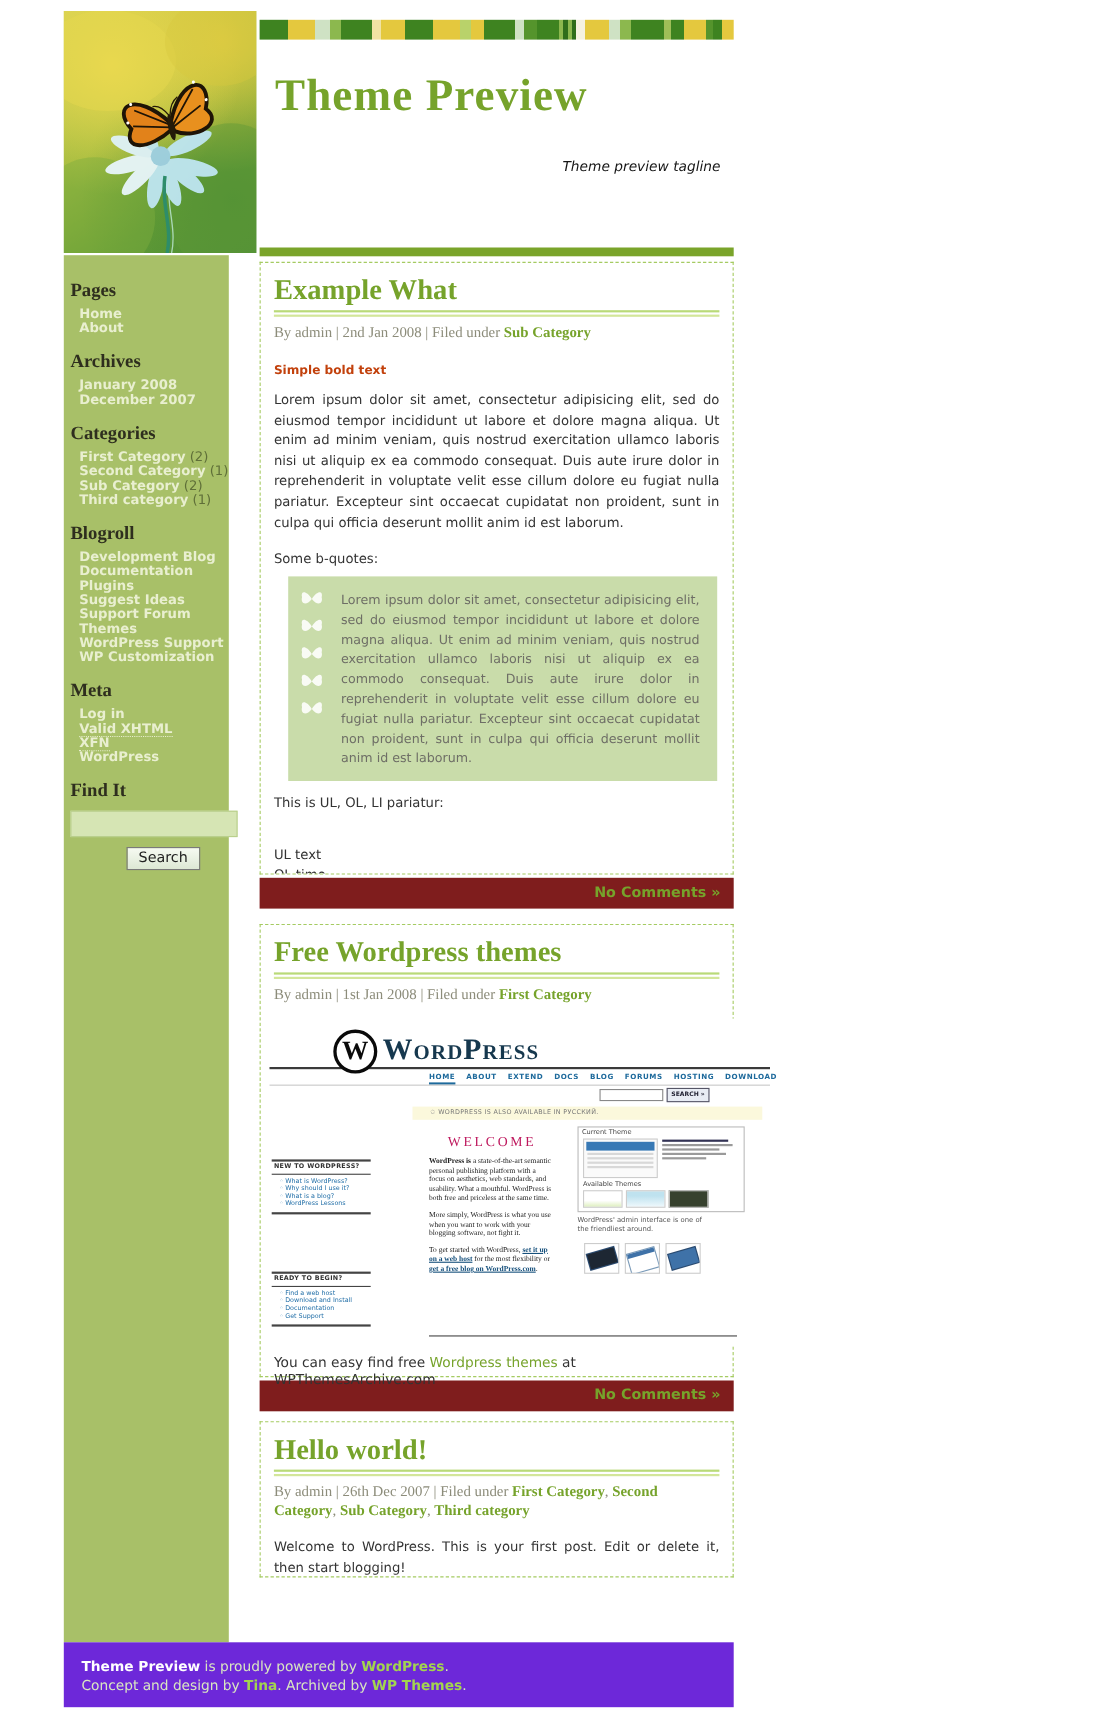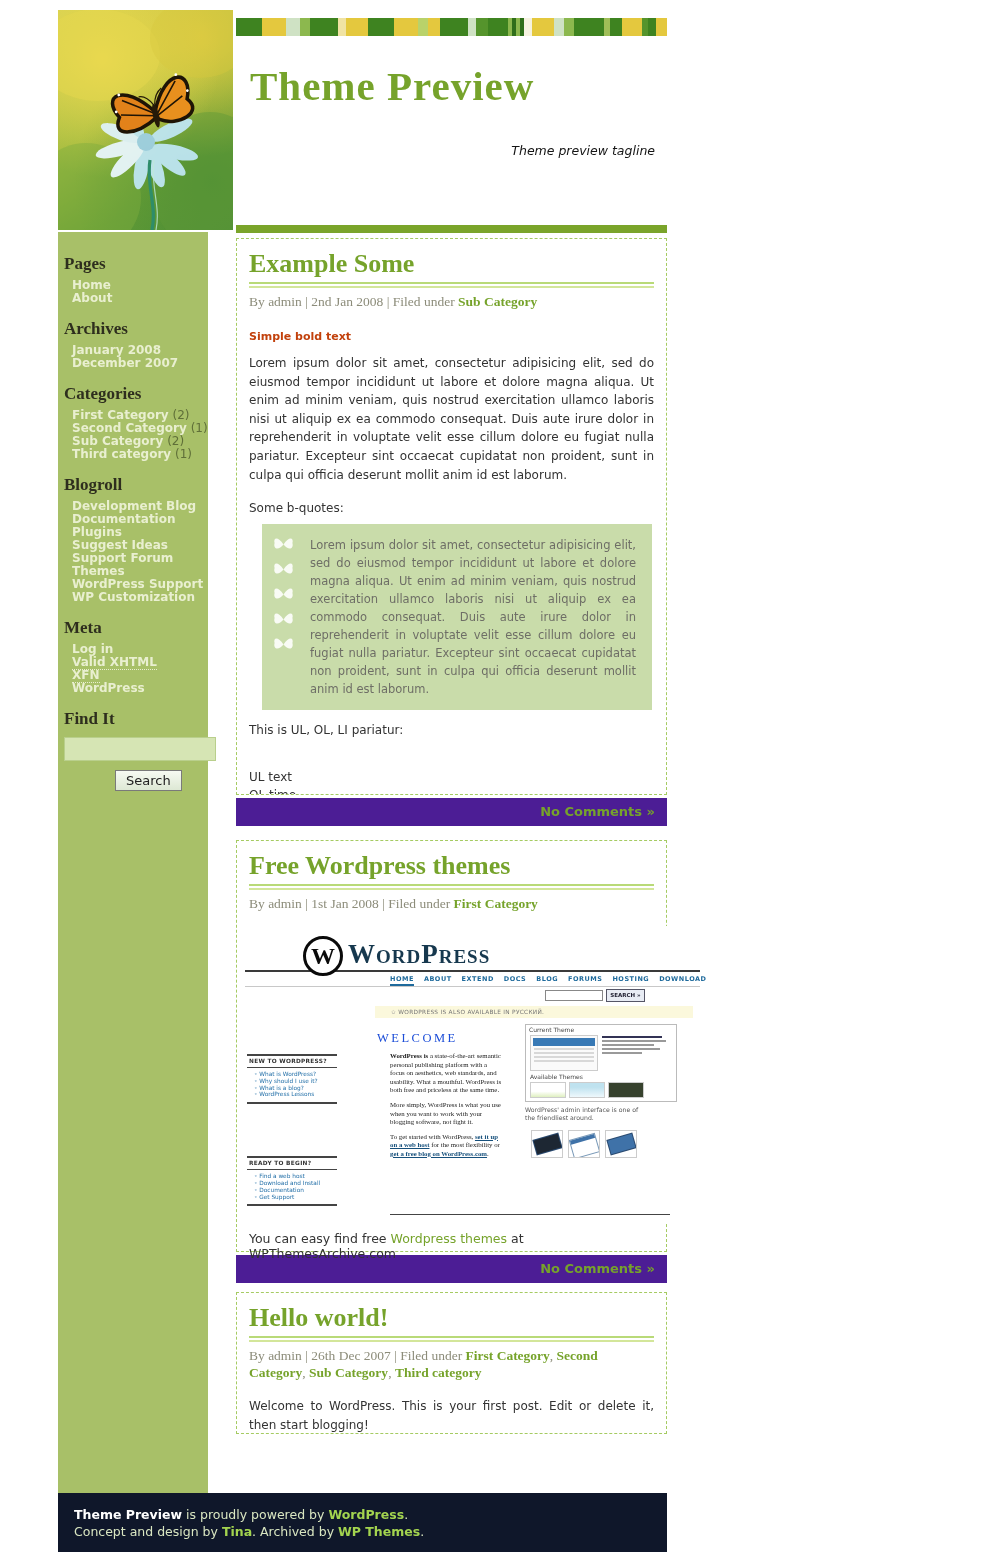--- a/index.html
+++ b/index.html
@@ -60,21 +60,21 @@
   .plain-p{margin:13px 0 0;font-size:12px;color:#333;}
   .quote-label{margin:17px 0 0;font-size:12px;color:#333;}
   .bquote{position:relative;box-sizing:border-box;margin:9px 0 0 13px;width:390px;background:#c9dcaa;
           padding:12px 16px 12px 48px;font-size:11.5px;line-height:18px;color:#6e6e66;text-align:justify;}
   .bq-flies{position:absolute;left:11px;top:12px;display:flex;flex-direction:column;gap:8px;}
   .bq-flies svg{width:21px;height:17px;fill:rgba(255,255,255,.88);}
   .ulol{margin:32px 0 0;font-size:12px;color:#333;line-height:17px;}
   .ulol2{margin:1px 0 0;font-size:12px;color:#333;line-height:17px;}
   .li-row{display:flex;align-items:center;gap:10px;margin:4px 0 0 2px;height:15px;font-size:12px;color:#333;}
   .li-row svg{width:19px;height:15px;}
-  .comment-bar{box-sizing:border-box;width:431px;height:28px;margin-top:3px;background:#4c1d95;
+  .comment-bar{box-sizing:border-box;width:431px;height:28px;margin-top:3px;background:#7f1d1d;
                line-height:28px;text-align:right;padding-right:12px;font-size:13px;font-weight:bold;
                color:#76a32b;cursor:pointer;}
   .closing-line{margin:7px 0 0;font-size:12.5px;color:#333;}
   .closing-line .glink{color:#76a32b;font-weight:normal;text-decoration:none;cursor:pointer;}
 
   
   .wp-shot{position:relative;width:455px;height:298px;margin:14px 0 0 -4px;background:#fff;}
   .ws-logo{position:absolute;left:58px;top:10px;width:40px;height:40px;border-radius:50%;
            border:3px solid #0a0a0a;background:#fff;box-sizing:border-box;z-index:2;
            display:flex;align-items:center;justify-content:center;}
@@ -85,22 +85,22 @@
   .ws-nav{position:absolute;left:145px;top:49px;display:flex;gap:10px;font-size:6.5px;font-weight:bold;
           color:#1e6a9c;letter-spacing:.5px;}
   .ws-nav span.active{border-bottom:2px solid #1e6a9c;padding-bottom:1px;}
   .ws-rule2{position:absolute;left:0;top:60px;width:455px;height:1px;background:#c8c8c8;}
   .ws-search-input{position:absolute;left:300px;top:64px;width:56px;height:9px;border:1px solid #888;background:#fff;}
   .ws-search-btn{position:absolute;left:361px;top:63px;width:37px;height:11px;border:1px solid #556;
                  background:#e8ecf4;font-size:5.5px;line-height:11px;text-align:center;color:#223;font-weight:bold;}
   .ws-notice{position:absolute;left:130px;top:80px;width:318px;height:12px;background:#fbf8dc;color:#777;
              font-size:5.8px;line-height:12px;padding-left:16px;letter-spacing:.3px;box-sizing:border-box;}
   .ws-notice::before{content:"✩ ";color:#999;}
-  .ws-welcome{position:absolute;left:132px;top:105px;font-family:"Liberation Serif",serif;font-size:12.5px;
-              color:#1d4ed8;letter-spacing:2.5px;}
+  .ws-welcome{position:absolute;left:162px;top:105px;font-family:"Liberation Serif",serif;font-size:12.5px;
+              color:#be185d;letter-spacing:2.5px;}
   .ws-left{position:absolute;left:2px;top:128px;width:90px;}
   .ws-box{border-top:2px solid #444;border-bottom:2px solid #444;padding-bottom:4px;}
   .ws-box2{margin-top:52px;}
   .ws-box-title{border-bottom:1px solid #444;font-size:5.8px;font-weight:bold;color:#333;
                 padding:2px 0 3px 2px;margin-bottom:3px;letter-spacing:.3px;}
   .ws-sl{font-size:5.8px;color:#2470a8;line-height:6.8px;padding-left:7px;}
   .ws-sl::before{content:"◦ ";}
   .ws-center{position:absolute;left:145px;top:126px;width:112px;font-family:"Liberation Serif",serif;
              font-size:6.8px;line-height:8.6px;color:#222;}
   .ws-center p{margin:0 0 6px;}
@@ -123,21 +123,21 @@
   .ws-caption{position:absolute;left:0;top:82px;width:122px;font-size:6.2px;line-height:7.6px;color:#555;}
   .ws-cards{position:absolute;left:6px;top:106px;display:flex;gap:5px;}
   .ws-card{width:30px;height:26px;border:1px solid #ccc;background:#fff;position:relative;overflow:hidden;}
   .ws-card i{position:absolute;left:3px;top:6px;width:25px;height:14px;background:#3f72a8;
              transform:rotate(-16deg);box-shadow:0 0 0 1px #2a4a70;}
   .ws-card.c1 i{background:#1d2733;}
   .ws-card.c2 i{background:#fff;box-shadow:0 0 0 1px #7a9ab8;border-top:4px solid #3f72a8;}
   .ws-rule3{position:absolute;left:145px;top:288px;width:280px;height:1px;background:#444;}
 
   
-  .footer{position:absolute;left:58px;top:1493px;width:609px;height:59px;background:#0f172a;
+  .footer{position:absolute;left:58px;top:1493px;width:609px;height:59px;background:#6d28d9;
           box-sizing:border-box;padding:13px 0 0 16px;font-size:12.5px;line-height:17px;color:#d9e6c1;}
   .footer .white{color:#fff;font-weight:bold;}
   .footer .flink{color:#a3d44f;font-weight:bold;text-decoration:none;cursor:pointer;}
 </style>
 </head>
 <body>
 
 <div class="side-image">
   <svg width="175" height="220" viewBox="0 0 175 220">
     <ellipse cx="40" cy="45" rx="62" ry="46" fill="#e6d84e" opacity=".5"></ellipse>
@@ -211,21 +211,21 @@
 <div class="main">
   <div class="stripes"></div>
   <h1 class="site-title">Theme Preview</h1>
   <div class="tagline">Theme preview tagline</div>
   <div class="header-bar"></div>
 
   <div class="content">
 
     <article class="post1">
       <div class="post-inner p1">
-        <h2 class="post-title">Example Some</h2>
+        <h2 class="post-title">Example What</h2>
         <div class="title-rule"></div>
         <div class="post-meta"><span>By admin | 2nd Jan 2008 | Filed under </span><a class="cat">Sub Category</a></div>
         <p class="bold-line">Simple bold text</p>
         <p class="body-p">Lorem ipsum dolor sit amet, consectetur adipisicing elit, sed do eiusmod tempor incididunt ut labore et dolore magna aliqua. Ut enim ad minim veniam, quis nostrud exercitation ullamco laboris nisi ut aliquip ex ea commodo consequat. Duis aute irure dolor in reprehenderit in voluptate velit esse cillum dolore eu fugiat nulla pariatur. Excepteur sint occaecat cupidatat non proident, sunt in culpa qui officia deserunt mollit anim id est laborum.</p>
         <p class="quote-label">Some b-quotes:</p>
         <div class="bquote">
           <div class="bq-flies">
             <svg viewBox="0 0 20 16">
                 <path d="M10 8 C5 0,0 1,1.5 6.5 C0 12,5 14.5,10 8 Z"></path>
                 <path d="M10 8 C15 0,20 1,18.5 6.5 C20 12,15 14.5,10 8 Z"></path>

